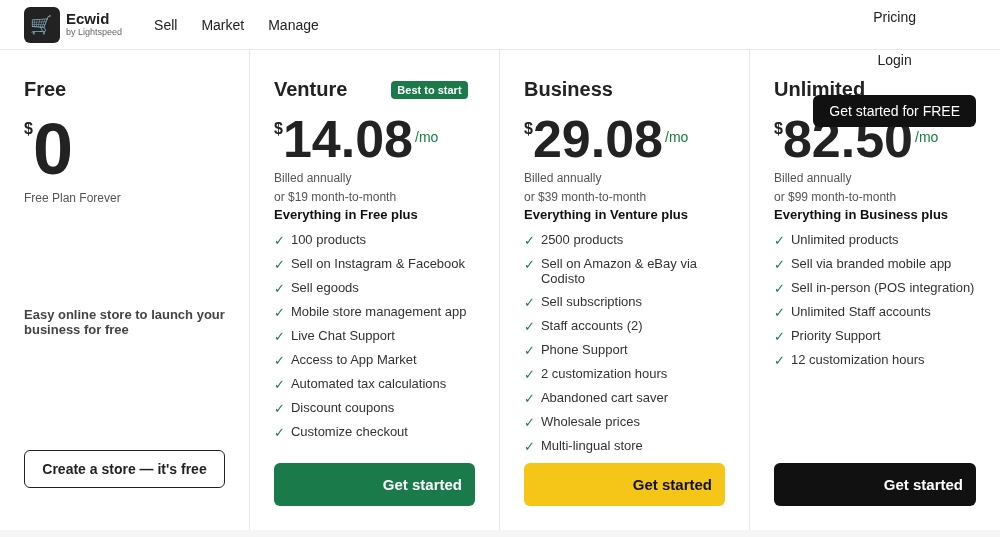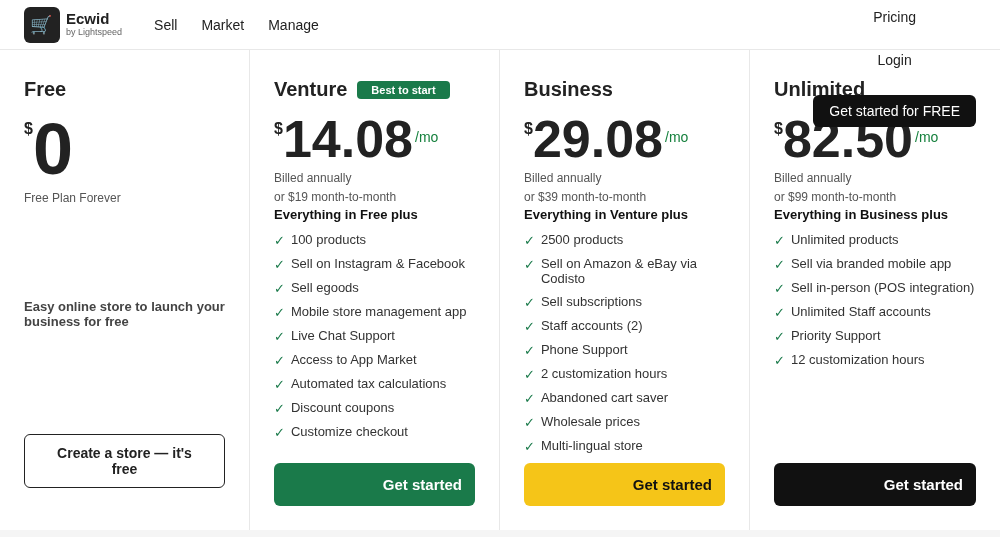--- a/index.html
+++ b/index.html
@@ -73,22 +73,23 @@
       margin-bottom: 4px;
       display: flex;
       align-items: center;
       gap: 10px;
     }
     .best-tag {
       background: #1a7a4a;
       color: #fff;
       font-size: 11px;
       font-weight: 600;
-      padding: 3px 14px;
+      padding: 3px 6px;
       border-radius: 4px;
+      margin-left: 34px;
     }
 
     .price-row {
       display: flex;
       align-items: flex-start;
       margin: 8px 0 4px;
     }
     .price-dollar {
       font-size: 16px;
       font-weight: 600;
@@ -116,21 +117,21 @@
     .plan-tagline {
       font-size: 13px;
       color: #444;
       margin-bottom: 14px;
     }
 
     .cta-outline {
       border: 1.5px solid #222;
       background: #fff;
       color: #222;
-      padding: 10px 20px;
+      padding: 10px 4px;
       border-radius: 6px;
       font-weight: 600;
       font-size: 14px;
       cursor: pointer;
       text-align: center;
       margin-bottom: 18px;
     }
 
     .features-title {
       font-weight: 700;

